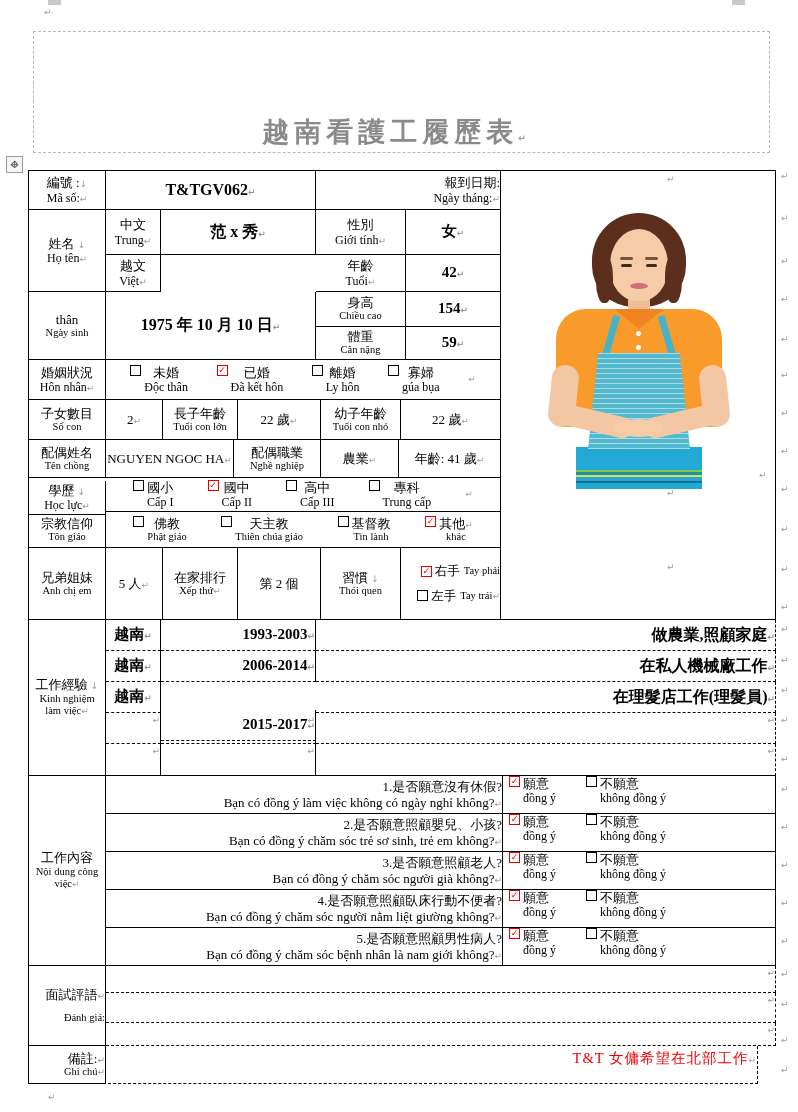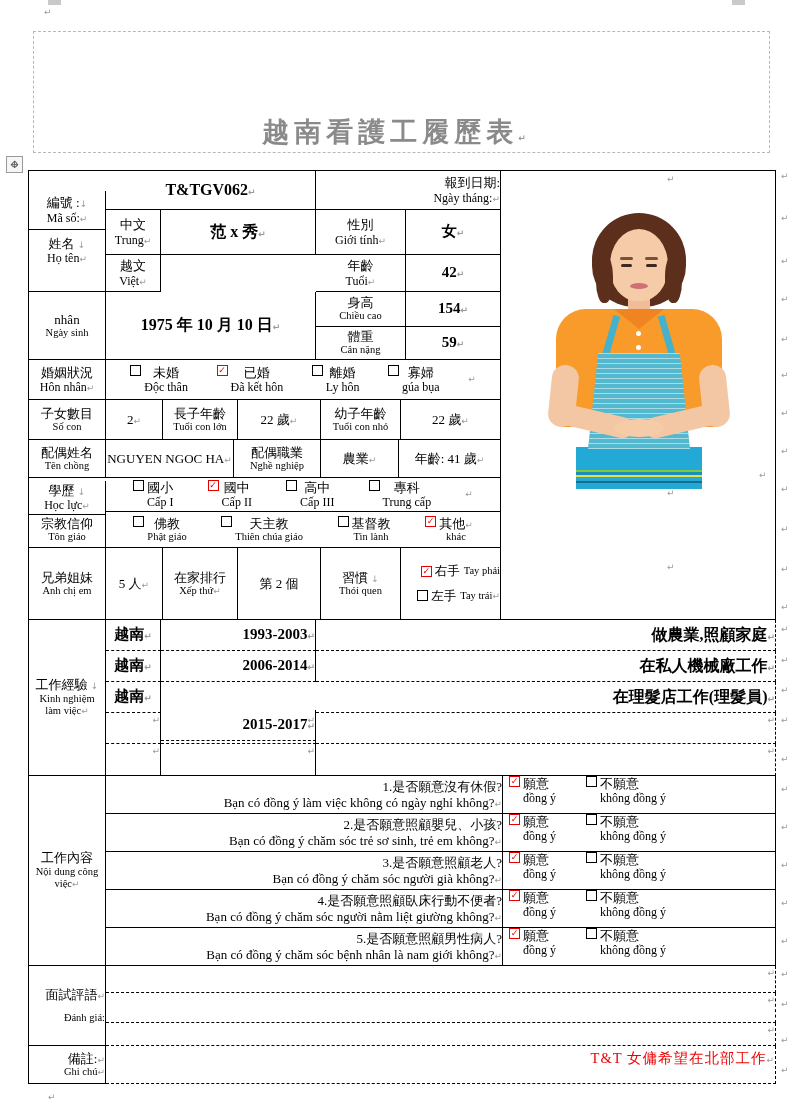--- a/index.html
+++ b/index.html
@@ -95,21 +95,21 @@
     <div id="doc-title"><span>越南看護工履歷表</span><span class="pm">↵</span></div>
   </div>
 
   <div id="move-handle">
     <span>↔</span>
     <span>↕</span>
   </div>
 
   <div id="tbl">
 
-    <div class="c" style="left:0;top:0;width:77px;height:39px;margin-top:20px;">
+    <div class="c" style="left:0;top:0;width:77px;height:39px;">
       <span class="zh"><span>編號 :</span><span class="pmd">↓</span></span>
       <span class="vi"><span>Mã số:</span><span class="pm">↵</span></span>
     </div>
     <div class="c" style="left:77px;top:0;width:210px;height:39px;">
       <span class="val big"><span>T&amp;TGV062</span><span class="pm">↵</span></span>
     </div>
     <div class="c leftA" style="left:287px;top:0;width:185px;height:39px;padding-left:5px;">
       <span class="zh">報到日期:</span>
       <span class="vi"><span>Ngày tháng:</span><span class="pm">↵</span></span>
     </div>
@@ -171,21 +171,21 @@
     </div>
     <div class="c" style="left:287px;top:84px;width:90px;height:37px;">
       <span class="zh">年齡</span>
       <span class="vi"><span>Tuổi</span><span class="pm">↵</span></span>
     </div>
     <div class="c" style="left:377px;top:84px;width:95px;height:37px;">
       <span class="val"><span>42</span><span class="pm">↵</span></span>
     </div>
 
     <div class="c" style="left:0;top:121px;width:77px;height:68px;">
-      <span class="zh">nhân</span>
+      <span class="zh">thân</span>
       <span class="vi sm">Ngày sinh</span>
     </div>
     <div class="c" style="left:77px;top:121px;width:210px;height:68px;">
       <span class="val big"><span>1975 年 10 月 10 日</span><span class="pm">↵</span></span>
     </div>
     <div class="c" style="left:287px;top:121px;width:90px;height:35px;">
       <span class="zh">身高</span>
       <span class="vi sm">Chiều cao</span>
     </div>
     <div class="c" style="left:377px;top:121px;width:95px;height:35px;">
@@ -545,21 +545,21 @@
         <span class="pm">↵</span>
       </div>
     <div class="c dashB dashR leftA" style="left:77px;top:852px;width:670px;height:23px;padding:3px 0 0 8px;justify-content:flex-start;">
         <span class="pm">↵</span>
       </div>
 
     <div class="c leftA" style="left:0;top:875px;width:77px;height:38px;padding-left:6px;">
       <span class="zh"><span>備註:</span><span class="pm">↵</span></span>
       <span class="vi sm"><span>Ghi chú</span><span class="pm">↵</span></span>
     </div>
-    <div class="c dashB dashR leftA" style="left:77px;top:875px;width:670px;height:38px;padding:4px 0 0 8px;justify-content:flex-start;">
+    <div class="c dashB dashR leftA" style="left:59px;top:875px;width:670px;height:38px;padding:4px 0 0 8px;justify-content:flex-start;">
       <span class="note-red"><span>T&amp;T 女傭希望在北部工作</span><span class="pm">↵</span></span>
     </div>
 
   </div>
 
   <div class="abs" id="margin-marks" style="left:781px;top:0;width:14px;height:1100px;">
     <span class="pm pma" style="top:172px;">↵</span>
       <span class="pm pma" style="top:214px;">↵</span>
     <span class="pm pma" style="top:257px;">↵</span>
       <span class="pm pma" style="top:295px;">↵</span>

